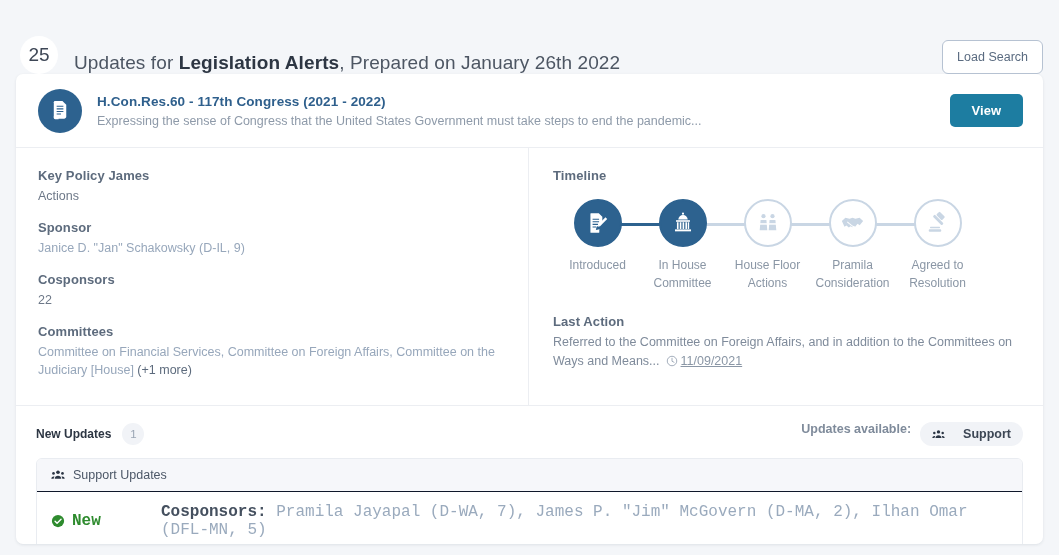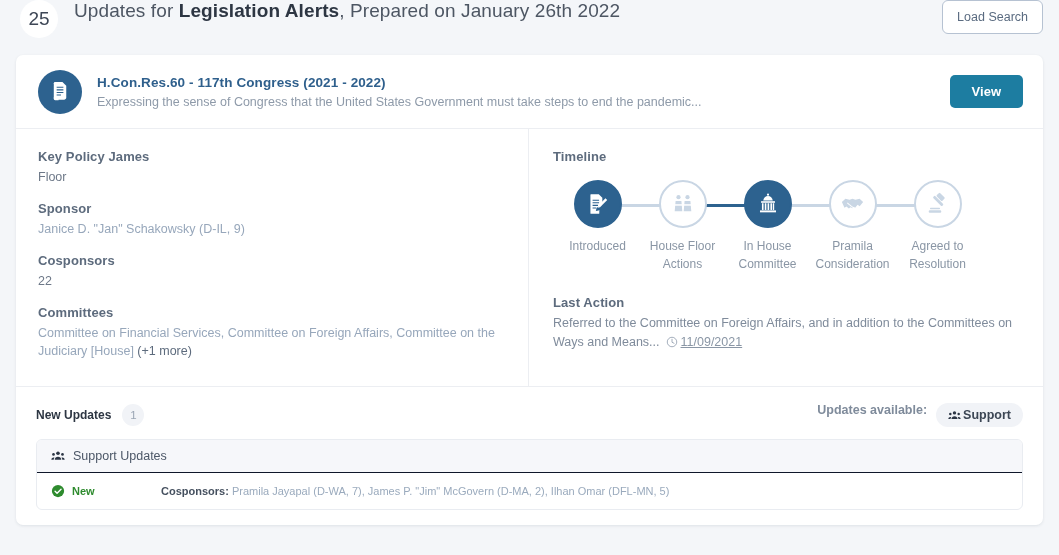--- a/index.html
+++ b/index.html
@@ -6,23 +6,23 @@
   html, body {
     width: 1059px; height: 555px;
     background: #f4f6f9;
     font-family: "Liberation Sans", sans-serif;
     -webkit-font-smoothing: antialiased;
     overflow: hidden;
   }
 
   
   .topbar {
-    height: 55px;
+    height: 74px;
     display: flex;
-    align-items: flex-start;
+    align-items: flex-end;
     padding: 0 16px 0 20px;
   }
   .count-badge {
     width: 38px; height: 38px;
     border-radius: 50%;
     background: #ffffff;
     display: flex; align-items: center; justify-content: center;
     font-size: 19px;
     color: #3e4756;
     flex: 0 0 auto;
@@ -175,42 +175,43 @@
   }
   .updates-avail {
     margin-left: auto; display: flex; 
     font-size: 12.5px; color: #7f8b9b; font-weight: bold;
   }
   .support-pill {
     margin-left: 9px;
     background: #f1f3f7; color: #3c4654;
     border-radius: 12px; padding: 5px 12px;
     font-size: 12.5px;
-    display: inline-flex; align-items: center; gap: 2px;
+    display: inline-flex; align-items: center; gap: 18px;
     cursor: pointer;
   }
 
   .updates-table {
     margin-top: 12px;
     border: 1px solid #e9ecf1;
     border-radius: 6px;
     overflow: hidden;
   }
   .ut-head {
     background: #f6f7fa;
     padding: 9px 14px;
     font-size: 12.5px;
     color: #4c5767;
     display: flex; align-items: center; gap: 8px;
     border-bottom: 1px solid #0f172a;
   }
   .ut-row {
     display: flex; align-items: center;
     padding: 11px 14px;
-    font-size: 11px;
+    font-size: 16px;
+    font-family: Liberation Mono, monospace;
   }
   .ut-new {
     display: flex; align-items: center; gap: 7px;
     width: 110px; flex: 0 0 auto;
     color: #2e8b2e; font-weight: bold;
   }
   .ut-body { color: #9aaabd; }
   .ut-body b { color: #45505f; font-weight: bold; }
 
   svg { display: block; }
@@ -244,21 +245,21 @@
   </div>
 
   <div class="divider"></div>
 
   <div class="bill-body">
 
     <div class="col-left">
 
       <div class="field">
         <div class="field-label">Key Policy James</div>
-        <div class="field-value dark">Floor</div>
+        <div class="field-value dark">Actions</div>
       </div>
 
       <div class="field">
         <div class="field-label">Sponsor</div>
         <div class="field-value link">Janice D. "Jan" Schakowsky (D-IL, 9)</div>
       </div>
 
       <div class="field">
         <div class="field-label">Cosponsors</div>
         <div class="field-value dark">22</div>
@@ -280,55 +281,55 @@
           <div class="tl-circle">
             <span>
               <svg width="26" height="26" viewBox="0 0 24 24" aria-hidden="true">
                 <path fill="#ffffff" d="M5.5 3h7.2l3.3 3.3v4.2l-5.4 5.4-.6 2.6 2.6-.6.6-.6v3.2c0 .3-.3.5-.6.5H5.5c-.3 0-.5-.2-.5-.5V3.5c0-.3.2-.5.5-.5z"></path>
                 <path fill="#2d628f" d="M7 8h6v1H7zM7 10.4h6v1H7zM7 12.8h5v1H7zM7 15.2h3.5v1H7z"></path>
                 <path fill="#ffffff" d="M18.9 6.7l1.6 1.6-6.6 6.6-2.1.5.5-2.1z"></path>
               </svg>
             </span>
           </div>
           <div class="tl-label">Introduced</div>
-        </div>
-
-        <div class="tl-step todo">
-          <div class="tl-circle">
-            <span>
-              <svg width="24" height="24" viewBox="0 0 24 24" aria-hidden="true">
-                <circle cx="7.5" cy="5.2" r="2.1" fill="#c9d6e4"></circle>
-                <path fill="#c9d6e4" d="M4.6 9h5.8l.9 10.2H3.7z"></path>
-                <rect x="3.2" y="12.2" width="8.6" height="1.5" fill="#ffffff"></rect>
-                <circle cx="16.5" cy="5.2" r="2.1" fill="#c9d6e4"></circle>
-                <path fill="#c9d6e4" d="M13.6 9h5.8l.9 10.2h-7.6z"></path>
-                <rect x="12.2" y="12.2" width="8.6" height="1.5" fill="#ffffff"></rect>
-              </svg>
-            </span>
-          </div>
-          <div class="tl-label">House Floor Actions</div>
         </div>
 
         <div class="tl-step done">
           <div class="tl-circle">
             <span>
               <svg width="26" height="26" viewBox="0 0 24 24" aria-hidden="true">
                 <circle cx="12" cy="3.4" r="1" fill="#ffffff"></circle>
                 <path fill="#ffffff" d="M12 4.6c2.3 0 4.1 1.9 4.4 4.2H7.6C7.9 6.5 9.7 4.6 12 4.6z"></path>
                 <rect x="5.6" y="9.4" width="12.8" height="1.5" fill="#ffffff"></rect>
                 <rect x="6.4" y="11.3" width="1.5" height="6.2" fill="#ffffff"></rect>
                 <rect x="9" y="11.3" width="1.5" height="6.2" fill="#ffffff"></rect>
                 <rect x="11.6" y="11.3" width="1.5" height="6.2" fill="#ffffff"></rect>
                 <rect x="14.2" y="11.3" width="1.5" height="6.2" fill="#ffffff"></rect>
                 <rect x="16.4" y="11.3" width="1.3" height="6.2" fill="#ffffff"></rect>
                 <rect x="4.6" y="17.9" width="14.8" height="1.8" fill="#ffffff"></rect>
               </svg>
             </span>
           </div>
           <div class="tl-label">In House Committee</div>
+        </div>
+
+        <div class="tl-step todo">
+          <div class="tl-circle">
+            <span>
+              <svg width="24" height="24" viewBox="0 0 24 24" aria-hidden="true">
+                <circle cx="7.5" cy="5.2" r="2.1" fill="#c9d6e4"></circle>
+                <path fill="#c9d6e4" d="M4.6 9h5.8l.9 10.2H3.7z"></path>
+                <rect x="3.2" y="12.2" width="8.6" height="1.5" fill="#ffffff"></rect>
+                <circle cx="16.5" cy="5.2" r="2.1" fill="#c9d6e4"></circle>
+                <path fill="#c9d6e4" d="M13.6 9h5.8l.9 10.2h-7.6z"></path>
+                <rect x="12.2" y="12.2" width="8.6" height="1.5" fill="#ffffff"></rect>
+              </svg>
+            </span>
+          </div>
+          <div class="tl-label">House Floor Actions</div>
         </div>
 
         <div class="tl-step todo">
           <div class="tl-circle">
             <span>
               <svg width="25" height="25" viewBox="0 0 24 24" aria-hidden="true">
                 <path fill="#c9d6e4" d="M1.8 9.6l3.4-3.1 4 .9 2.8-.9 2.8.9 4-.9 3.4 3.1-3.3 4-2-1.3-2.4 2.7-1.4-.9-1.1 1.6-1.9-1-1.6 1.2-2.3-2.1-1.9 1.3z"></path>
                 <path fill="#ffffff" d="M7.3 10.1l2.2 1.9-.6.7-2.2-1.9zM9.6 11.9l2 1.7-.6.7-2-1.7zM11.8 13.6l1.8 1.5-.6.7-1.8-1.5zM14 15.1l1.5 1.3-.6.7-1.5-1.3z"></path>
               </svg>
             </span>

